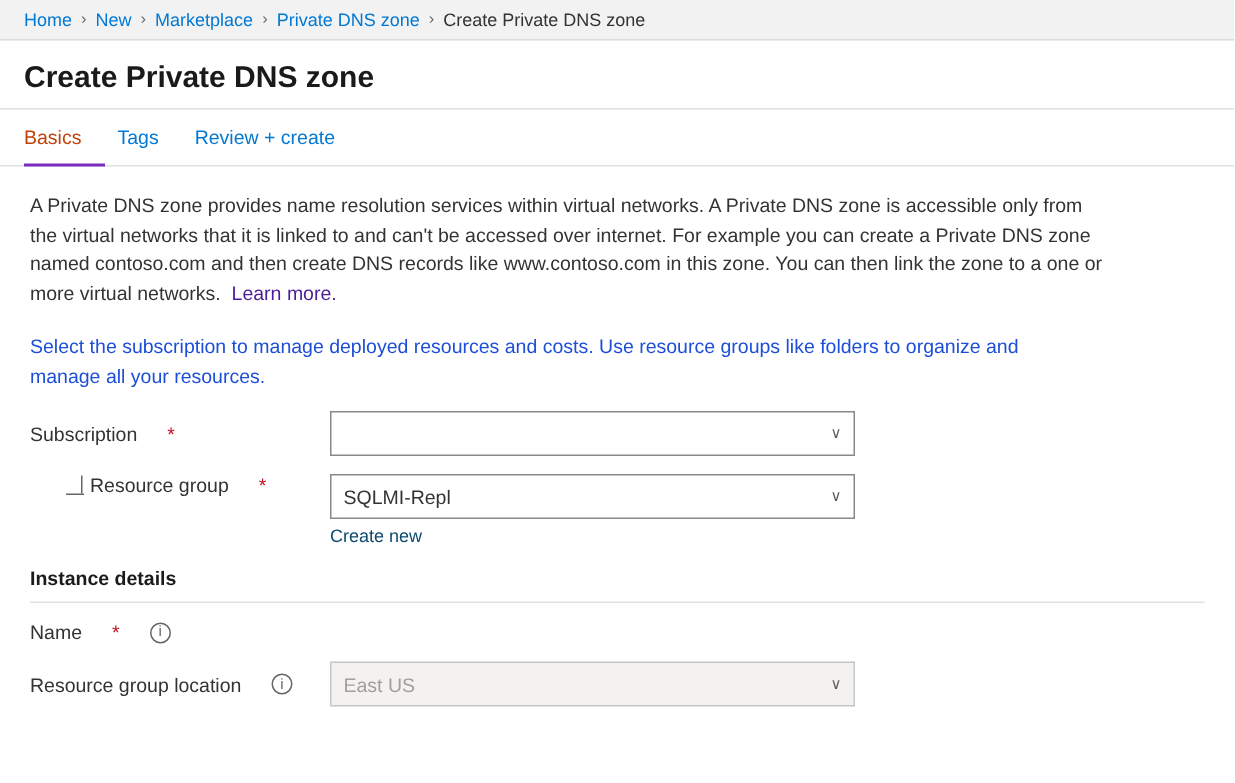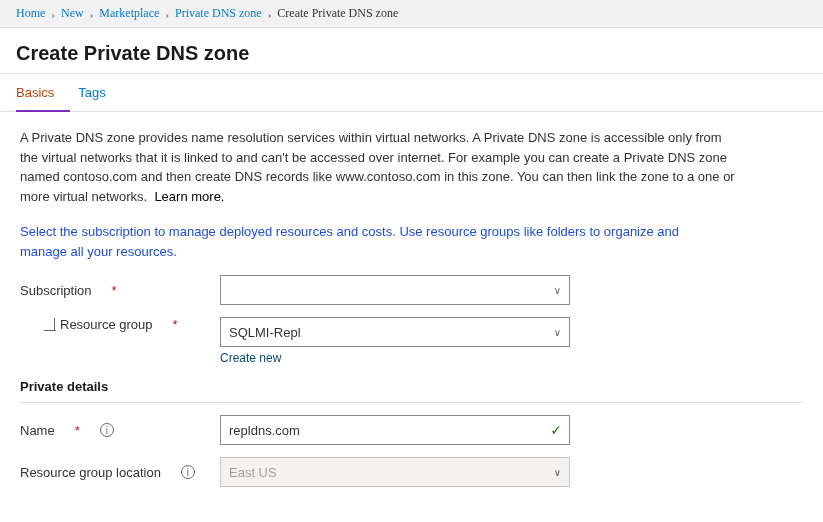--- a/index.html
+++ b/index.html
@@ -15,21 +15,20 @@
 
     
     .breadcrumb {
       background: #f2f2f2;
       padding: 6px 16px;
       display: flex;
       align-items: center;
       gap: 6px;
       font-size: 12px;
       border-bottom: 1px solid #ddd;
-      font-family: Liberation Serif, serif;
     }
     .breadcrumb a {
       color: #0078d4;
       text-decoration: none;
     }
     .breadcrumb .separator {
       color: #666;
       font-size: 11px;
     }
     .breadcrumb .current {
@@ -77,21 +76,21 @@
 
     
     .description {
       font-size: 13px;
       color: #333;
       line-height: 1.5;
       margin-bottom: 16px;
       max-width: 720px;
     }
     .description a {
-      color: #000000;
+      color: #4c1d95;
       text-decoration: none;
       margin-top: 26px;
     }
 
     
     .section-heading {
       font-size: 13px;
       font-weight: 700;
       color: #1a1a1a;
       margin-bottom: 6px;
@@ -254,20 +253,21 @@
   <a>Private DNS zone</a>
   <span class="separator">›</span>
   <span class="current">Create Private DNS zone</span>
 </div>
 
 <div class="page-title">Create Private DNS zone</div>
 
 <div class="tabs">
   <div class="tab active">Basics</div>
   <div class="tab">Tags</div>
+  <div class="tab">Review + create</div>
 </div>
 
 <div class="content">
 
   <p class="description">
     <span>A Private DNS zone provides name resolution services within virtual networks. A Private DNS zone is accessible only from the virtual networks that it is linked to and can't be accessed over internet. For example you can create a Private DNS zone named contoso.com and then create DNS records like www.contoso.com in this zone. You can then link the zone to a one or more virtual networks.</span>
     &nbsp;<a>Learn more.</a>
   </p>
 
   <div class="section-sub">Select the subscription to manage deployed resources and costs. Use resource groups like folders to organize and manage all your resources.</div>
@@ -302,33 +302,29 @@
     </div>
     <div class="form-control-wrapper">
       <div class="form-control has-value">
         <span>SQLMI-Repl</span>
         <span class="dropdown-arrow">∨</span>
       </div>
     </div>
   </div>
   <a class="create-new-link">Create new</a>
 
-  <div class="section-heading">Private details</div>
+  <div class="section-heading">Instance details</div>
   <hr class="divider">
 
   <div class="form-row">
     <div class="form-label">
       <span>Name</span>
       <span class="required-star">*</span>
       <span class="info-icon">i</span>
     </div>
-    <div class="name-input-wrapper">
-      <input type="text" class="name-input" value="repldns.com" style="">
-      <span class="check-icon">✓</span>
-    </div>
   </div>
 
   <div class="form-row">
     <div class="form-label">
       <span>Resource group location</span>
       <span class="info-icon">i</span>
     </div>
     <div class="form-control-wrapper">
       <div class="form-control disabled">
         <span>East US</span>

